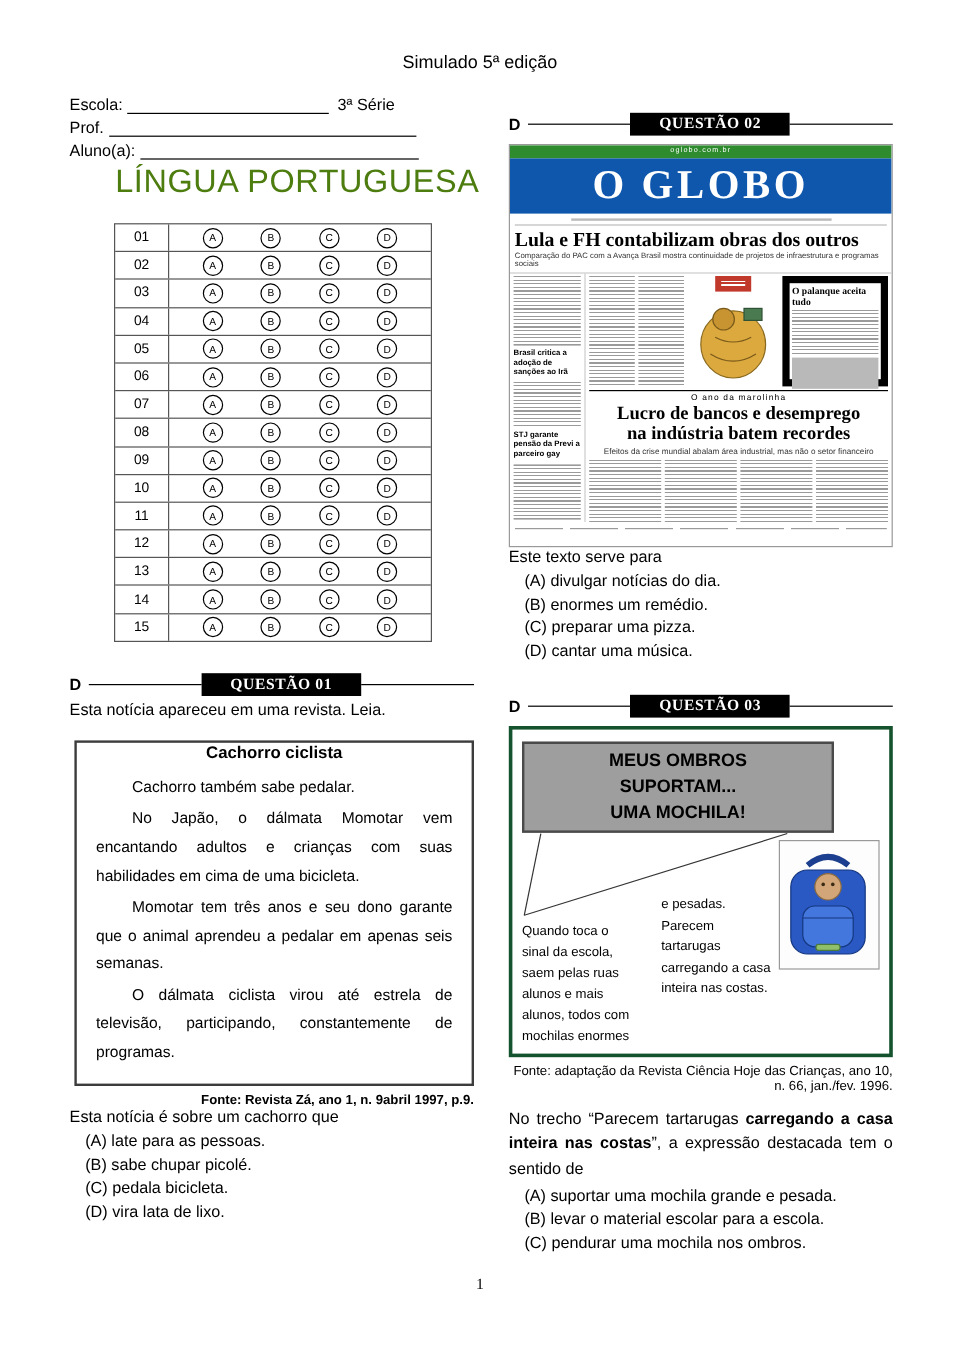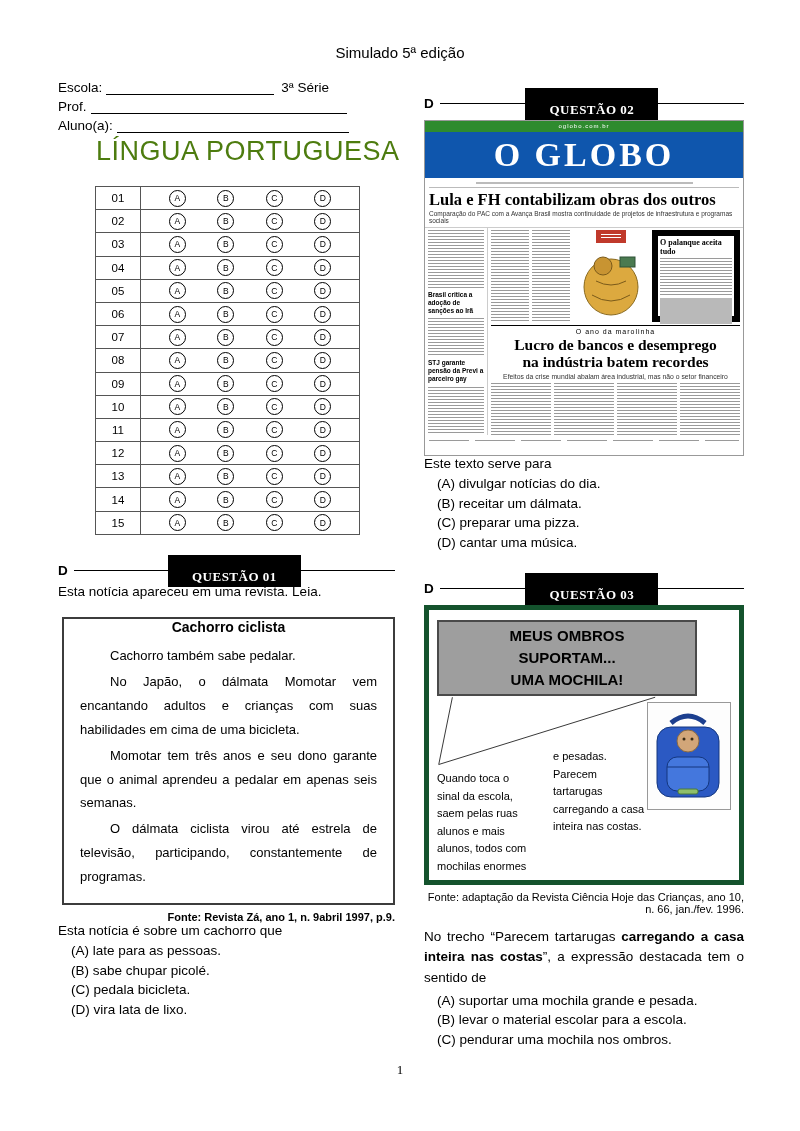--- a/index.html
+++ b/index.html
@@ -33,21 +33,21 @@
   
   .q-block{position:absolute;}
   #q1-block{top:562px;left:58px;width:337px;}
   #q2-block{top:95px;left:424px;width:320px;}
   #q3-block{top:580px;left:424px;width:320px;}
 
   .qhead{display:flex;align-items:center;height:17px;}
   .qmark{font-weight:bold;font-size:13.5px;margin-right:6px;}
   .qline{flex:1;height:1.5px;background:#000;}
   .qbox{background:#000;color:#fff;font-family:"Liberation Serif",serif;font-weight:bold;
-        font-size:13px;padding:14px 24px 2px;letter-spacing:.5px;}
+        font-size:13px;padding:1px 24px 2px;letter-spacing:.5px;}
 
   .q-intro{font-size:13.5px;margin-top:5px;}
   .q-text{font-size:13.5px;}
   .opts{margin-top:3px;padding-left:13px;}
   .opt{font-size:13.5px;line-height:19.5px;}
 
   
   .reading-box{border:2px solid #3c3c3c;margin:18px 0 0 4px;padding:0 16px 12px;}
   .reading-title{text-align:center;font-weight:bold;font-size:14px;margin-bottom:9px;}
   .reading-box p{font-size:13px;line-height:1.84;text-align:justify;text-indent:30px;margin:0 0 2px;}
@@ -81,21 +81,21 @@
   .palanque .photo{height:26px;background:#b9b9b9;margin-top:2px;}
   .np-div{height:1px;background:#000;margin:3px 0 2px;}
   .np-kicker{text-align:center;font-size:7px;letter-spacing:1px;margin:1px 0;}
   .np-h2{font-family:"Liberation Serif",serif;font-weight:bold;font-size:15.5px;text-align:center;line-height:1.12;padding:0 14px;}
   .np-sub2{font-size:6.8px;text-align:center;color:#333;margin:2px 0 3px;}
   .np-botrow{display:flex;gap:3px;height:52px;}
   .np-footer{height:6px;margin:3px 4px 0;background:repeating-linear-gradient(to right,#9a9a9a 0 40px,transparent 40px 46px);
              background-size:100% 1px;background-repeat:no-repeat;background-position:center;}
 
   
-  .cartoon-box{margin-top:8px;border:5px solid #14532d;height:270px;position:relative;background:#fff;}
+  .cartoon-box{margin-top:8px;border:3px solid #14532d;height:270px;position:relative;background:#fff;}
   .speech{position:absolute;top:10px;left:8px;width:256px;height:72px;background:#9e9e9e;border:2px solid #4a4a4a;
           display:flex;align-items:center;justify-content:center;text-align:center;
           font-weight:bold;font-size:15px;line-height:1.45;white-space:pre-line;}
   .tail-svg{position:absolute;inset:0;width:100%;height:100%;pointer-events:none;}
   .ct-left{position:absolute;left:8px;top:160px;font-size:11px;line-height:1.6;white-space:pre-line;}
   .ct-right{position:absolute;left:124px;top:138px;font-size:11px;line-height:1.6;white-space:pre-line;}
   .backpack{position:absolute;right:8px;top:92px;width:82px;height:106px;border:1px solid #999;background:#fdfdfd;}
   .q3-question{margin-top:12px;font-size:13.5px;line-height:1.5;text-align:justify;}
 </style>
 </head>
@@ -342,21 +342,21 @@
             <div class="fake col-fake"></div>
           </div>
         </div>
       </div>
       <div class="np-footer"></div>
     </div>
 
     <div class="q-text">Este texto serve para</div>
     <div class="opts">
         <div class="opt">(A) divulgar notícias do dia.</div>
-        <div class="opt">(B) receitar um dálmata.</div>
+        <div class="opt">(B) enormes um remédio.</div>
         <div class="opt">(C) preparar uma pizza.</div>
         <div class="opt">(D) cantar uma música.</div>
       </div>
   </div>
 
   <div class="q-block" id="q3-block">
     <div class="qhead">
       <span class="qmark">D</span>
       <span class="qline"></span>
       <span class="qbox">QUESTÃO 03</span>

